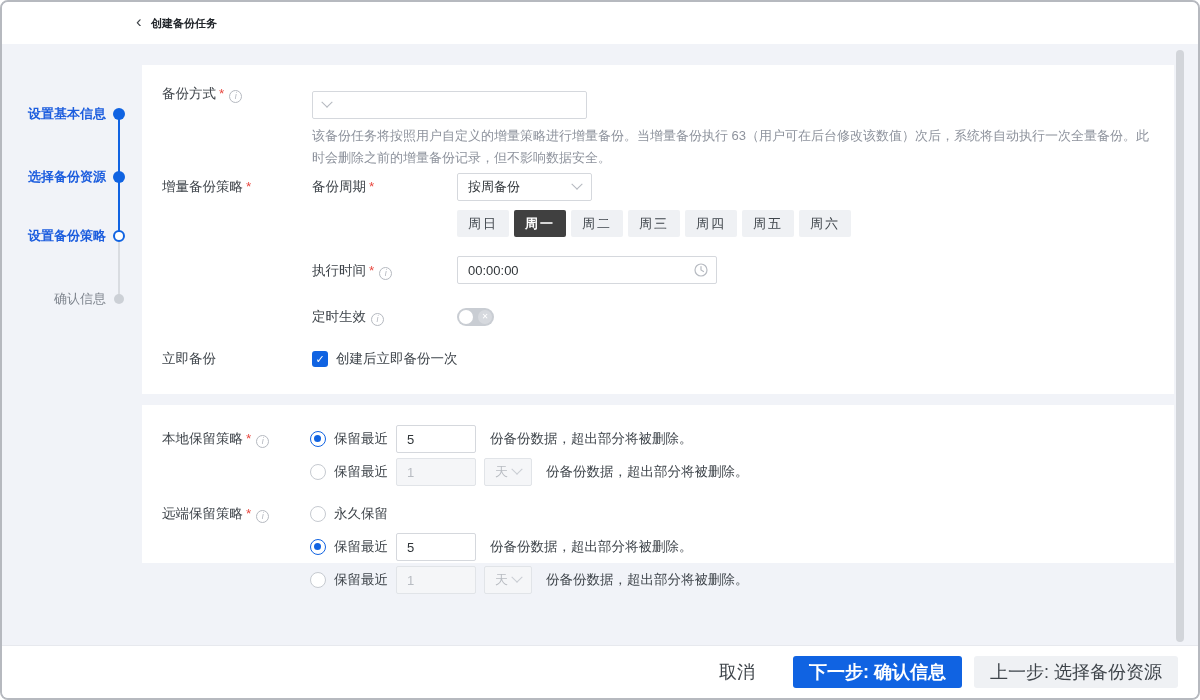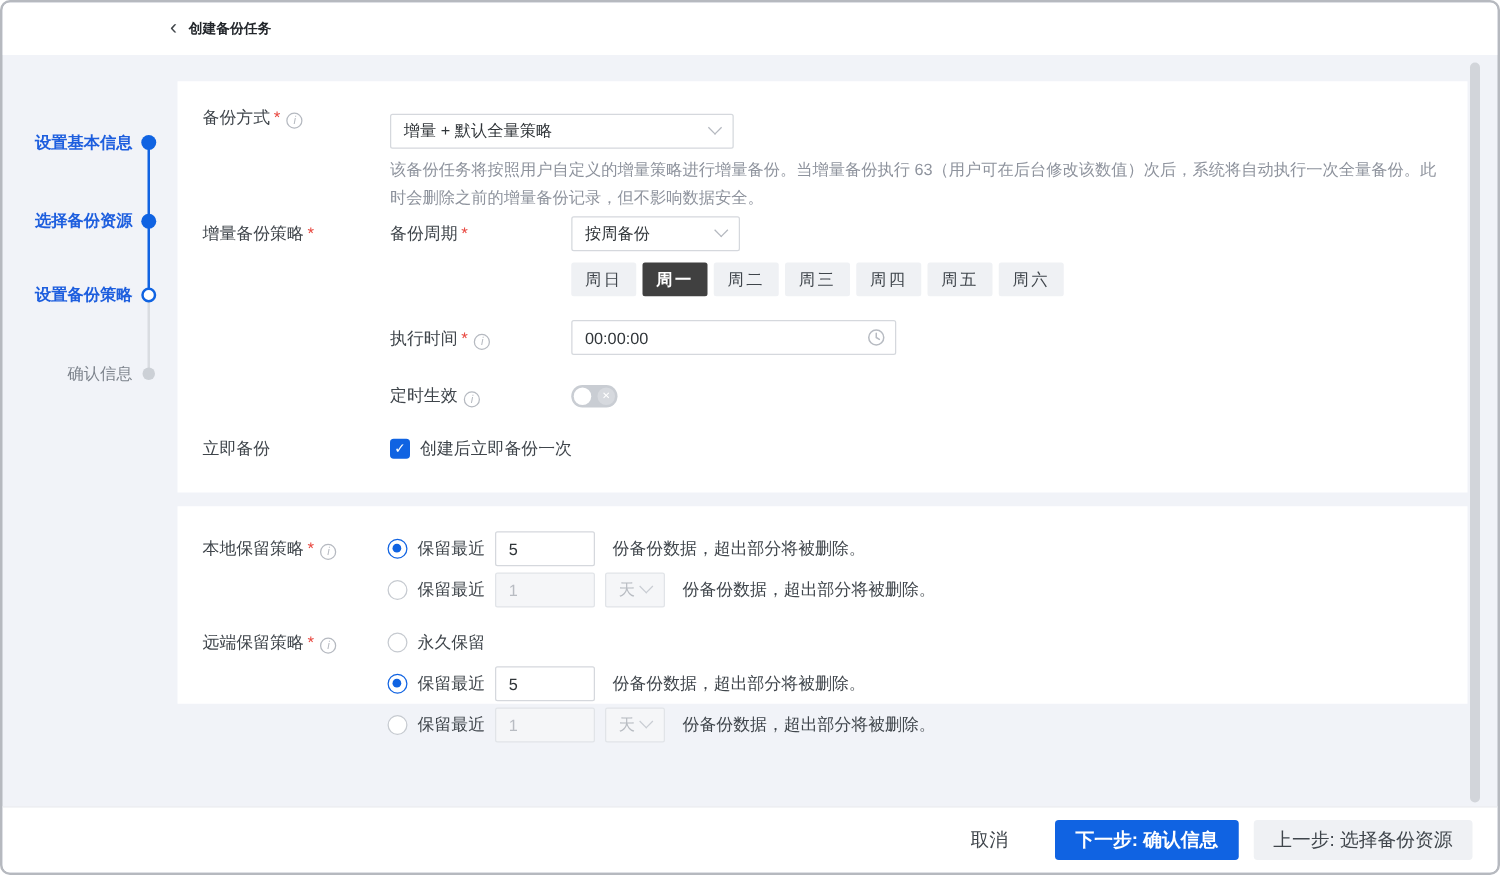--- a/index.html
+++ b/index.html
@@ -76,21 +76,21 @@
   .opt-text { font-size:13.5px; color:#3f454b; white-space:nowrap; }
   .optrow .num { position:static; width:80px; }
   .optrow .unit-sel { position:static; width:48px; }
   
   .scrollbar { position:absolute; right:14px; top:48px; width:8px; height:592px; border-radius:4px;
     background:#d2d5da; z-index:4; cursor:pointer; }
   
   .footer { position:absolute; left:0; right:0; bottom:0; height:53px; background:#fff;
     border-top:1px solid #e7e9ee; display:flex; align-items:center; justify-content:flex-end;
     padding-right:20px; gap:12px; z-index:5; }
-  .btn { height:32px; border:none; border-radius:3px; font-size:15px; font-family:inherit;
+  .btn { height:32px; border:none; border-radius:3px; font-size:18px; font-family:inherit;
     cursor:pointer; padding:0 16px; white-space:nowrap; }
   .btn.text { background:transparent; color:#3f454b; margin-right:10px; }
   .btn.plain { background:#eff1f4; color:#3f454b; }
   .btn.primary { background:#1063e2; color:#fff; font-weight:600; }
 </style>
 </head>
 <body>
 
 <div class="window">
 
@@ -111,21 +111,20 @@
     <div class="step-label" style="top:183px">设置备份策略</div>
     <div class="step-label pending" style="top:246px">确认信息</div>
   </div>
 
   <div class="card" id="card1">
 
     <div class="flabel" style="left:20px;top:20px">
       <span>备份方式</span><span class="req">*</span><span class="info-ico">i</span>
     </div>
     <div class="sel" style="left:170px;top:26px;width:275px">
-      <span class="txt">增量 + 默认全量策略</span>
       <span class="caret"></span>
     </div>
     <div class="help" style="left:170px;top:60px;width:848px">该备份任务将按照用户自定义的增量策略进行增量备份。当增量备份执行 63（用户可在后台修改该数值）次后，系统将自动执行一次全量备份。此时会删除之前的增量备份记录，但不影响数据安全。</div>
 
     <div class="flabel" style="left:20px;top:113px">
       <span>增量备份策略</span><span class="req">*</span>
     </div>
     <div class="flabel" style="left:170px;top:113px">
       <span>备份周期</span><span class="req">*</span>
     </div>

